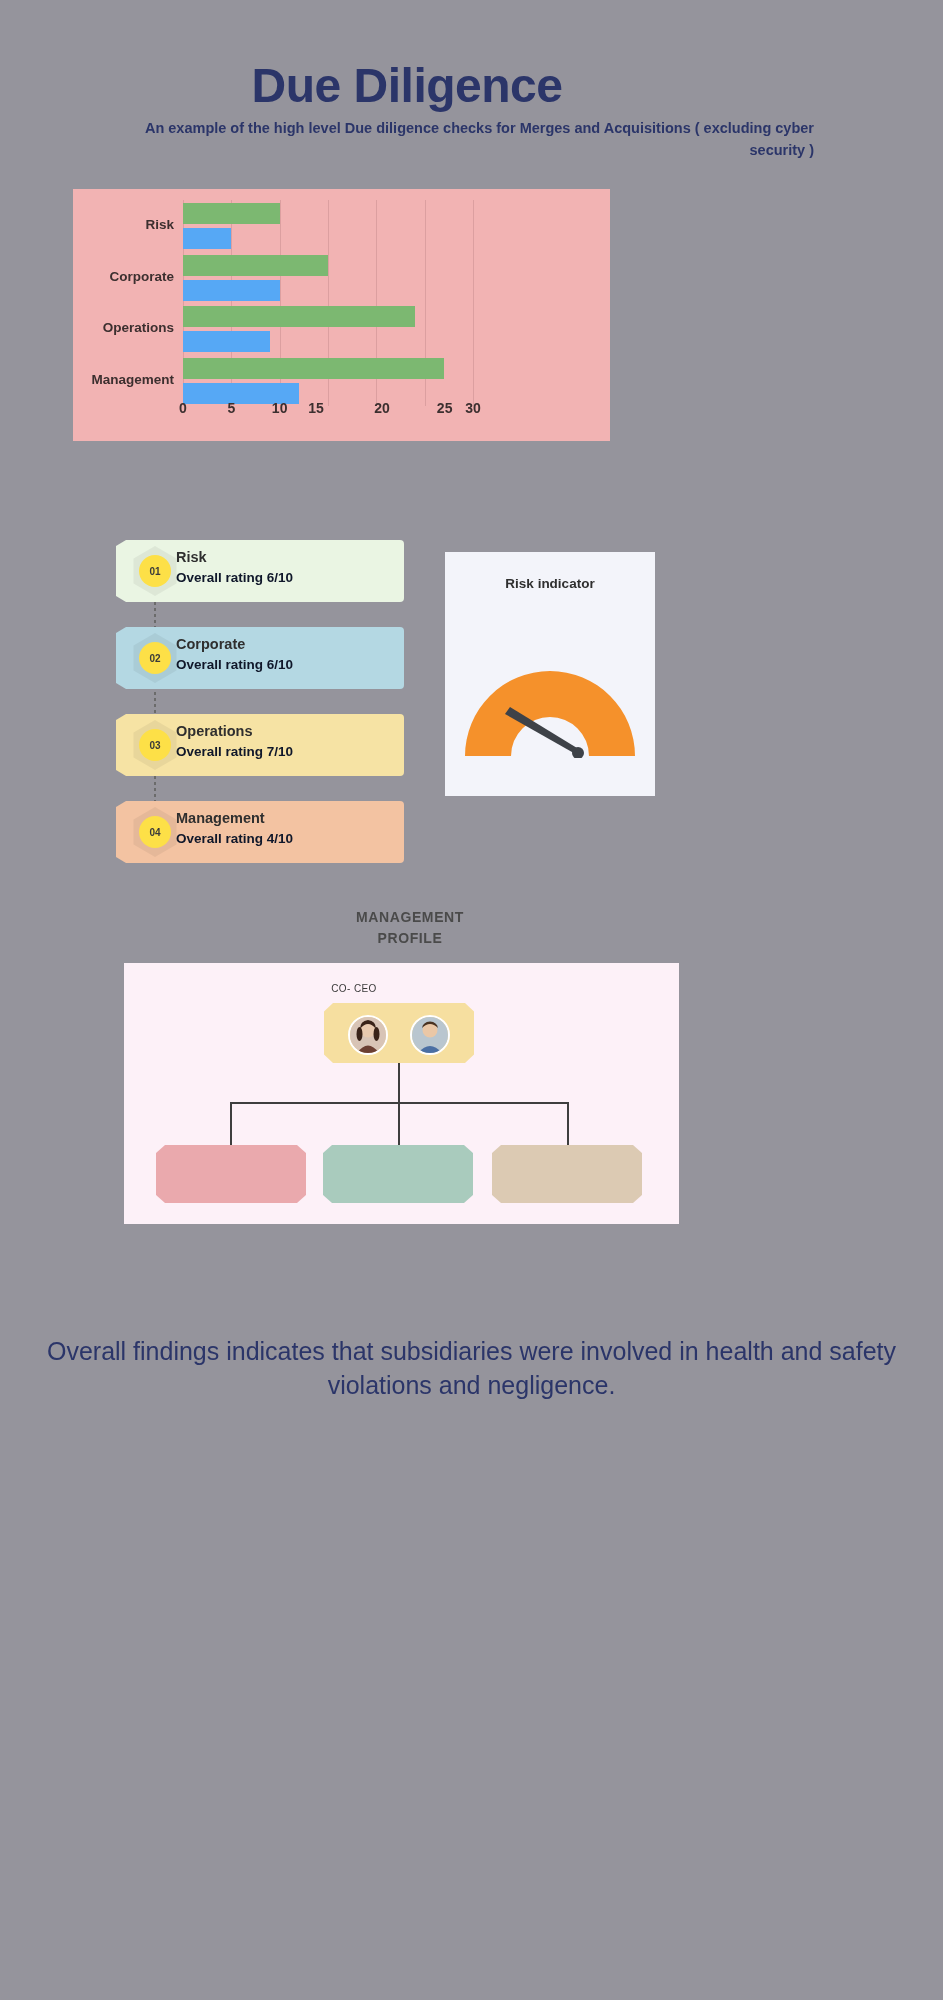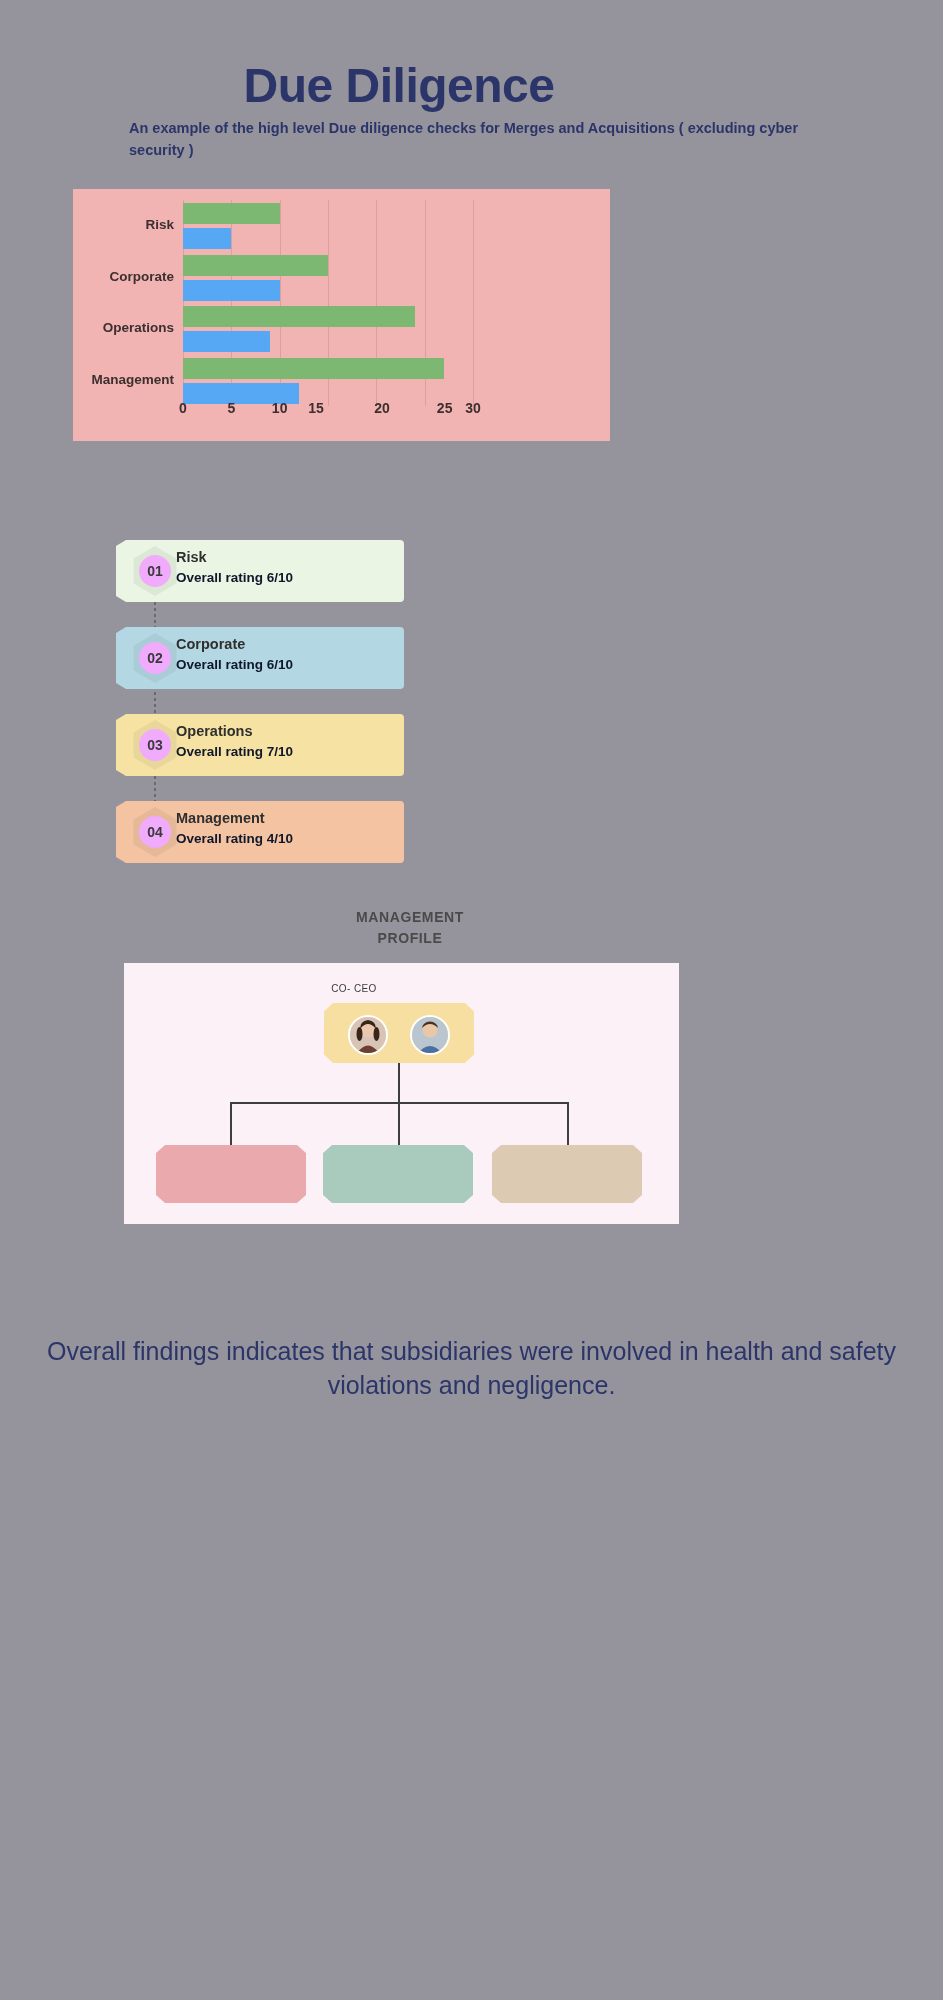--- a/index.html
+++ b/index.html
@@ -6,25 +6,25 @@
   body{
     width:943px;height:2000px;
     background:#95949c;
     font-family:"Liberation Sans", sans-serif;
     position:relative;overflow:hidden;
   }
   .page{position:relative;width:943px;height:2000px;}
 
   
   .title{
-    position:absolute;left:0;top:58px;width:798px;text-align:center;
+    position:absolute;left:8px;top:58px;width:798px;text-align:center;
     font-size:48px;font-weight:bold;color:#2b3569;letter-spacing:-0.5px;
   }
   .subtitle{
-    position:absolute;left:129px;top:118px;width:685px;text-align:left;
+    position:absolute;left:129px;top:118px;width:685px;text-align:right;
     font-size:14.5px;font-weight:bold;color:#2b3569;line-height:1.5;
   }
 
   
   .chart-panel{
     position:absolute;left:73px;top:189px;width:537px;height:252px;
     background:#f2b3b3;
   }
   .chart-title{
     position:absolute;right:28px;top:98px;width:190px;text-align:center;
@@ -61,22 +61,22 @@
   .hexnum{
     position:absolute;left:14px;top:6px;width:50px;height:50px;
   }
   .hexnum .hex{
     position:absolute;left:0;top:0;width:50px;height:50px;background:rgba(0,0,0,.055);
     -webkit-clip-path:polygon(50% 0,93% 25%,93% 75%,50% 100%,7% 75%,7% 25%);
     clip-path:polygon(50% 0,93% 25%,93% 75%,50% 100%,7% 75%,7% 25%);
   }
   .hexnum .disc{
     position:absolute;left:9px;top:9px;width:32px;height:32px;border-radius:50%;
-    background:#f0abfc;display:flex;align-items:center;justify-content:center;
-    font-size:14px;font-weight:bold;color:#3a3a3a;
+    background:#fde047;display:flex;align-items:center;justify-content:center;
+    font-size:10px;font-weight:bold;color:#3a3a3a;
   }
   .step-text{position:absolute;left:60px;top:7px;right:10px;}
   .step-name{font-size:14.5px;font-weight:bold;color:#2f2f2f;line-height:1.45;}
   .step-rating{font-size:13.5px;font-weight:bold;color:#0f172a;line-height:1.5;}
   .dots{
     position:absolute;left:154px;top:596px;width:2px;height:270px;
     background-image:linear-gradient(to bottom,#6b6b6b 42%,rgba(0,0,0,0) 0%);
     background-size:2px 6px;background-repeat:repeat-y;
   }
 
@@ -221,20 +221,30 @@
           <div class="hex"></div>
           <div class="disc">04</div>
         </div>
         <div class="step-text">
           <div class="step-name">Management</div>
           <div class="step-rating">Overall rating 4/10</div>
         </div>
       </div>
     </div>
 
+  <div class="gauge-panel">
+    <div class="gauge-title">Risk indicator</div>
+    <div class="gauge-wrap">
+      <svg width="178" height="92" viewBox="0 0 178 92" xmlns="http://www.w3.org/2000/svg">
+        <path d="M4 90 A85 85 0 0 1 174 90 L128 90 A39 39 0 0 0 50 90 Z" fill="#f5912b"></path>
+        <path d="M118 90 L116 82 L49 41 L44 48 Z" fill="#3e4248"></path>
+        <circle cx="117" cy="87" r="6" fill="#3e4248"></circle>
+      </svg>
+    </div>
+  </div>
 
   <div class="org-heading">
     <div>MANAGEMENT</div>
     <div>PROFILE</div>
   </div>
 
   <div class="org-panel">
     <div class="coceo-label">CO- CEO</div>
 
     <div class="connector" style="left:274px;top:100px;width:1.6px;height:40px;"></div>

